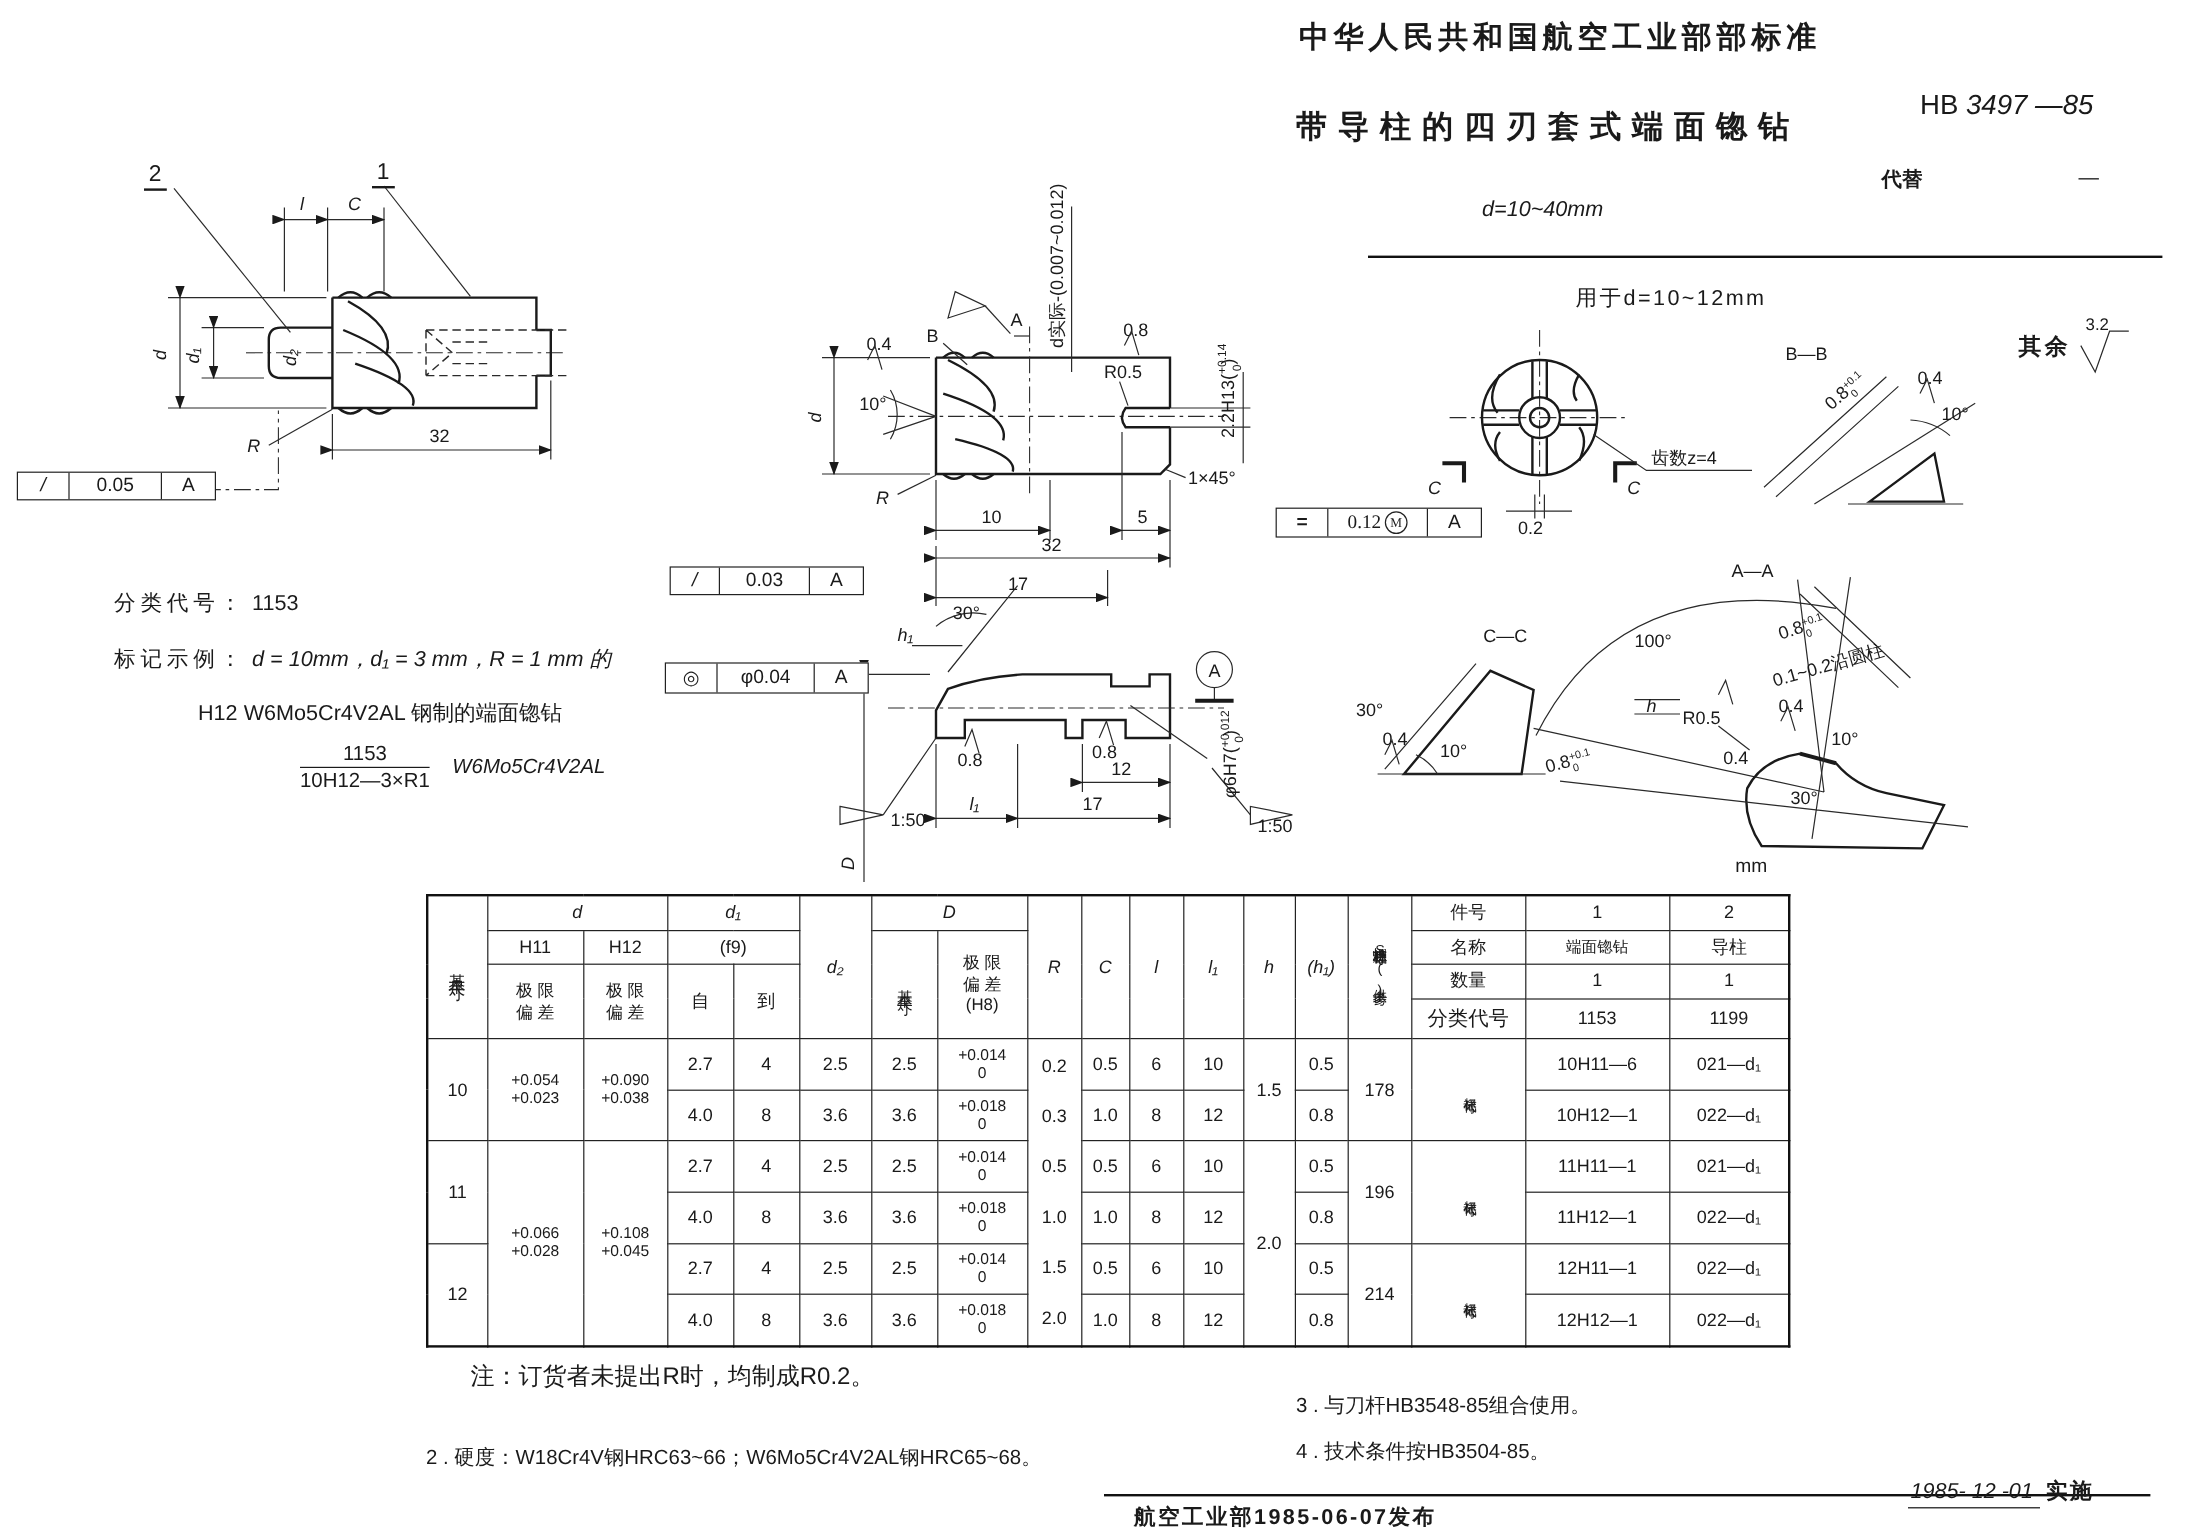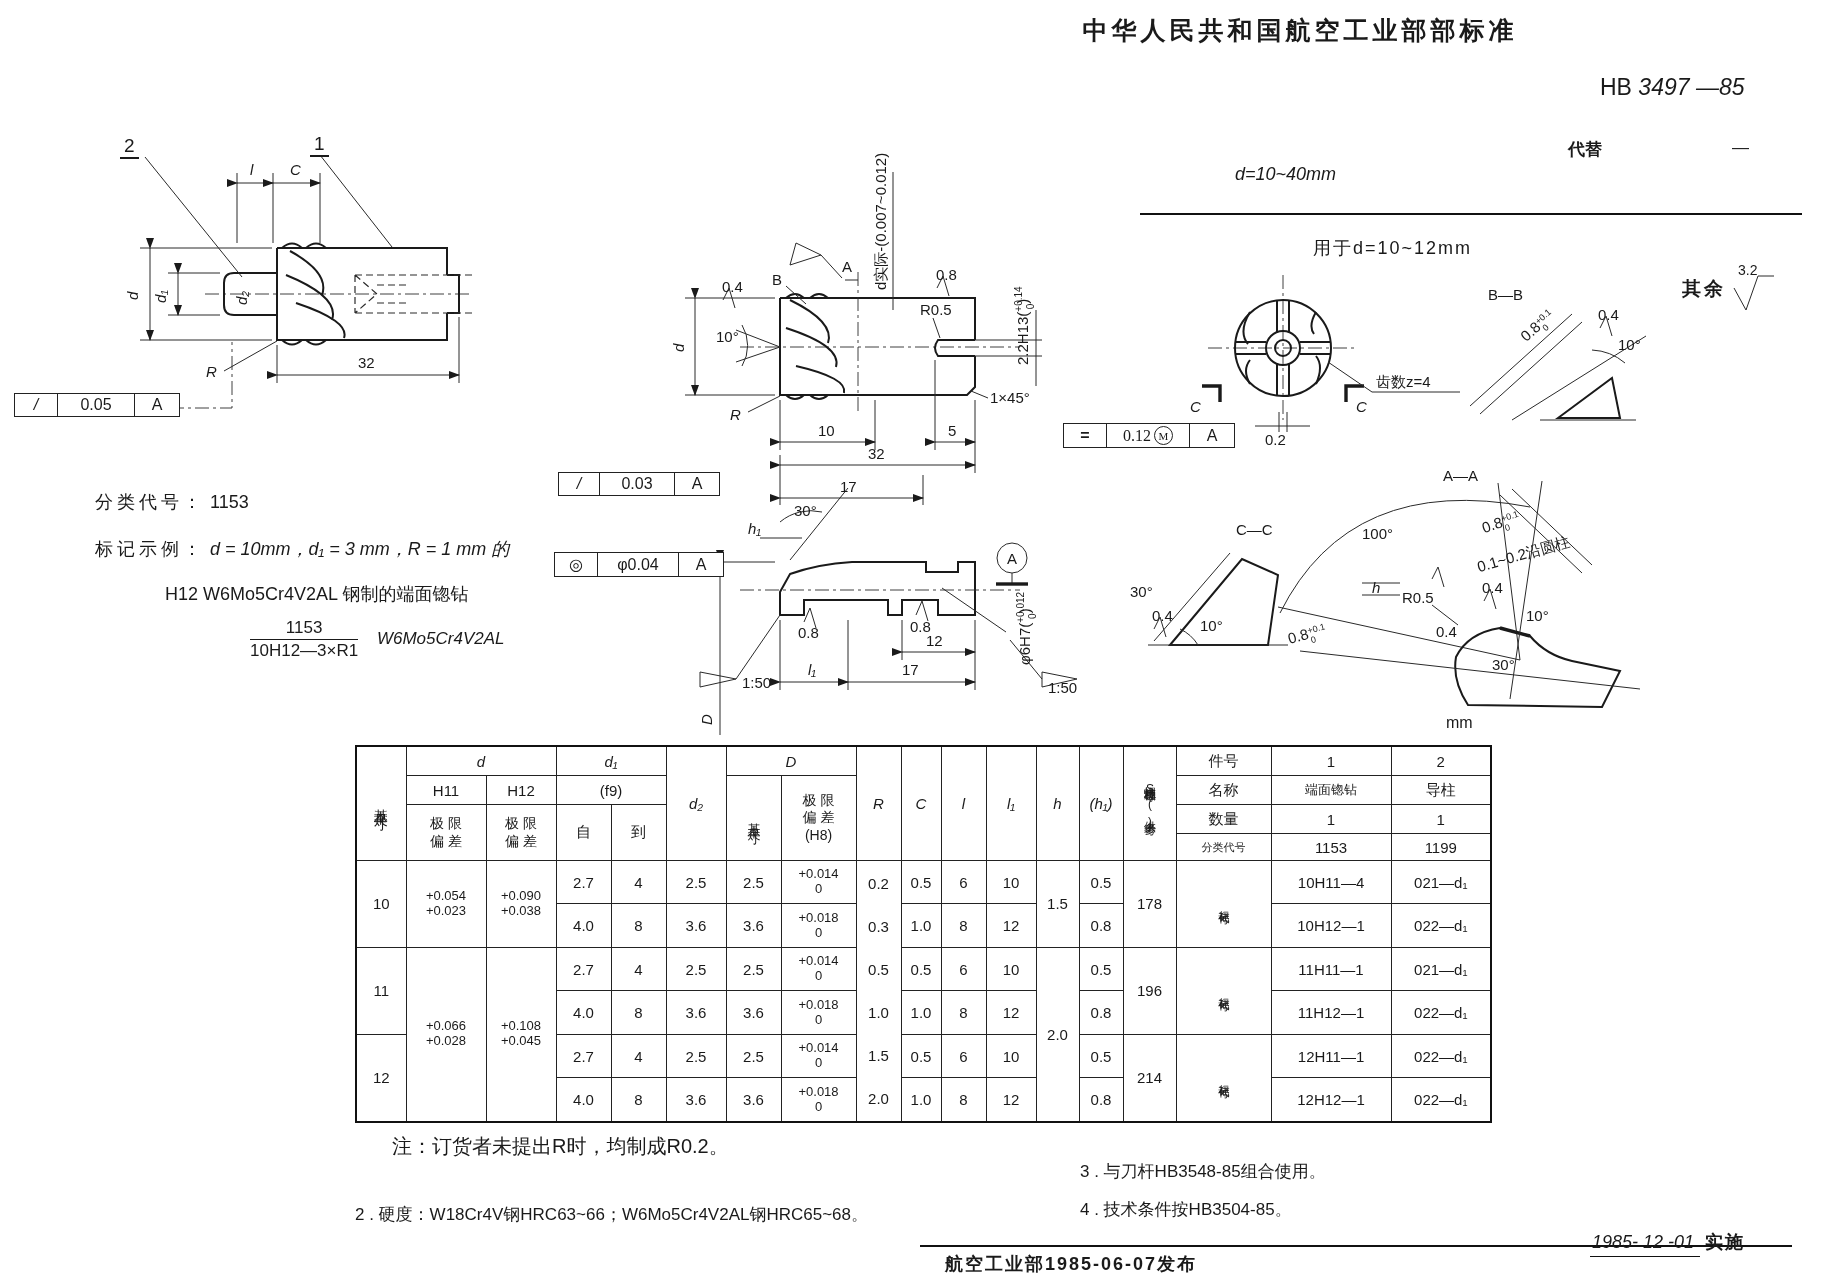--- a/index.html
+++ b/index.html
@@ -30,20 +30,21 @@
   .frac .ft{display:block;border-bottom:1.6px solid #1a1a1a;padding:0 10px 1px;}
   .frac .fb{display:block;padding-top:1px;}
   .ballo{font-size:19px;border-bottom:2px solid #1a1a1a;padding:0 4px;}
 </style>
 </head>
 <body>
 
 <div class="page">
 
   <div class="a cn" style="left:1040px;top:14px;width:520px;text-align:center;font-size:25px;font-weight:bold;">中华人民共和国航空工业部部标准</div>
+  <div class="a cn" style="left:1080px;top:88px;width:420px;text-align:center;font-size:26px;font-weight:bold;letter-spacing:9px;">带导柱的四刃套式端面锪钻</div>
   <div class="a" style="left:1235px;top:164px;font-size:18px;font-style:italic;">d=10~40mm</div>
 
   <div class="a" style="left:1600px;top:74px;font-size:23px;">
     <span style="font-weight:normal;">HB</span>
     <span style="font-style:italic;">3497  —85</span>
   </div>
   <div class="a" style="left:1568px;top:138px;font-size:17px;font-weight:bold;">代替</div>
   <div class="a" style="left:1732px;top:138px;font-size:17px;">—</div>
   <div class="a" style="left:1140px;top:213px;width:662px;border-top:2.6px solid #111;"></div>
   <div class="a" style="left:1313px;top:236px;font-size:18px;letter-spacing:2px;">用于d=10~12mm</div>
@@ -427,21 +428,21 @@
 偏 差</td>
       <td rowspan="2" class="pre" style="font-size:14px;">极 限
 偏 差</td>
       <td rowspan="2">自</td>
       <td rowspan="2">到</td>
       <td>数量</td>
       <td>1</td>
       <td>1</td>
     </tr>
     <tr>
-      <td style="font-size:11px;">分类代号</td>
+      <td style="font-size:17px;">分类代号</td>
       <td>1153</td>
       <td>1199</td>
     </tr>
 
     <tr>
       <td rowspan="2">10</td>
       <td rowspan="2" class="stk">
             <div>+0.054</div>
             <div>+0.023</div>
           </td>
@@ -469,21 +470,21 @@
           </td>
       <td>0.5</td>
       <td>6</td>
       <td>10</td>
       <td rowspan="2">1.5</td>
       <td>0.5</td>
       <td rowspan="2">178</td>
       <td rowspan="2">
             <div class="vert" style="font-size:11px;letter-spacing:1px;">标记代号</div>
           </td>
-      <td>10H11—4</td>
+      <td>10H11—6</td>
       <td>021—d₁</td>
     </tr>
     <tr>
       <td>4.0</td>
       <td>8</td>
       <td>3.6</td>
       <td>3.6</td>
       <td class="stk">
             <div>+0.018</div>
             <div>0</div>

